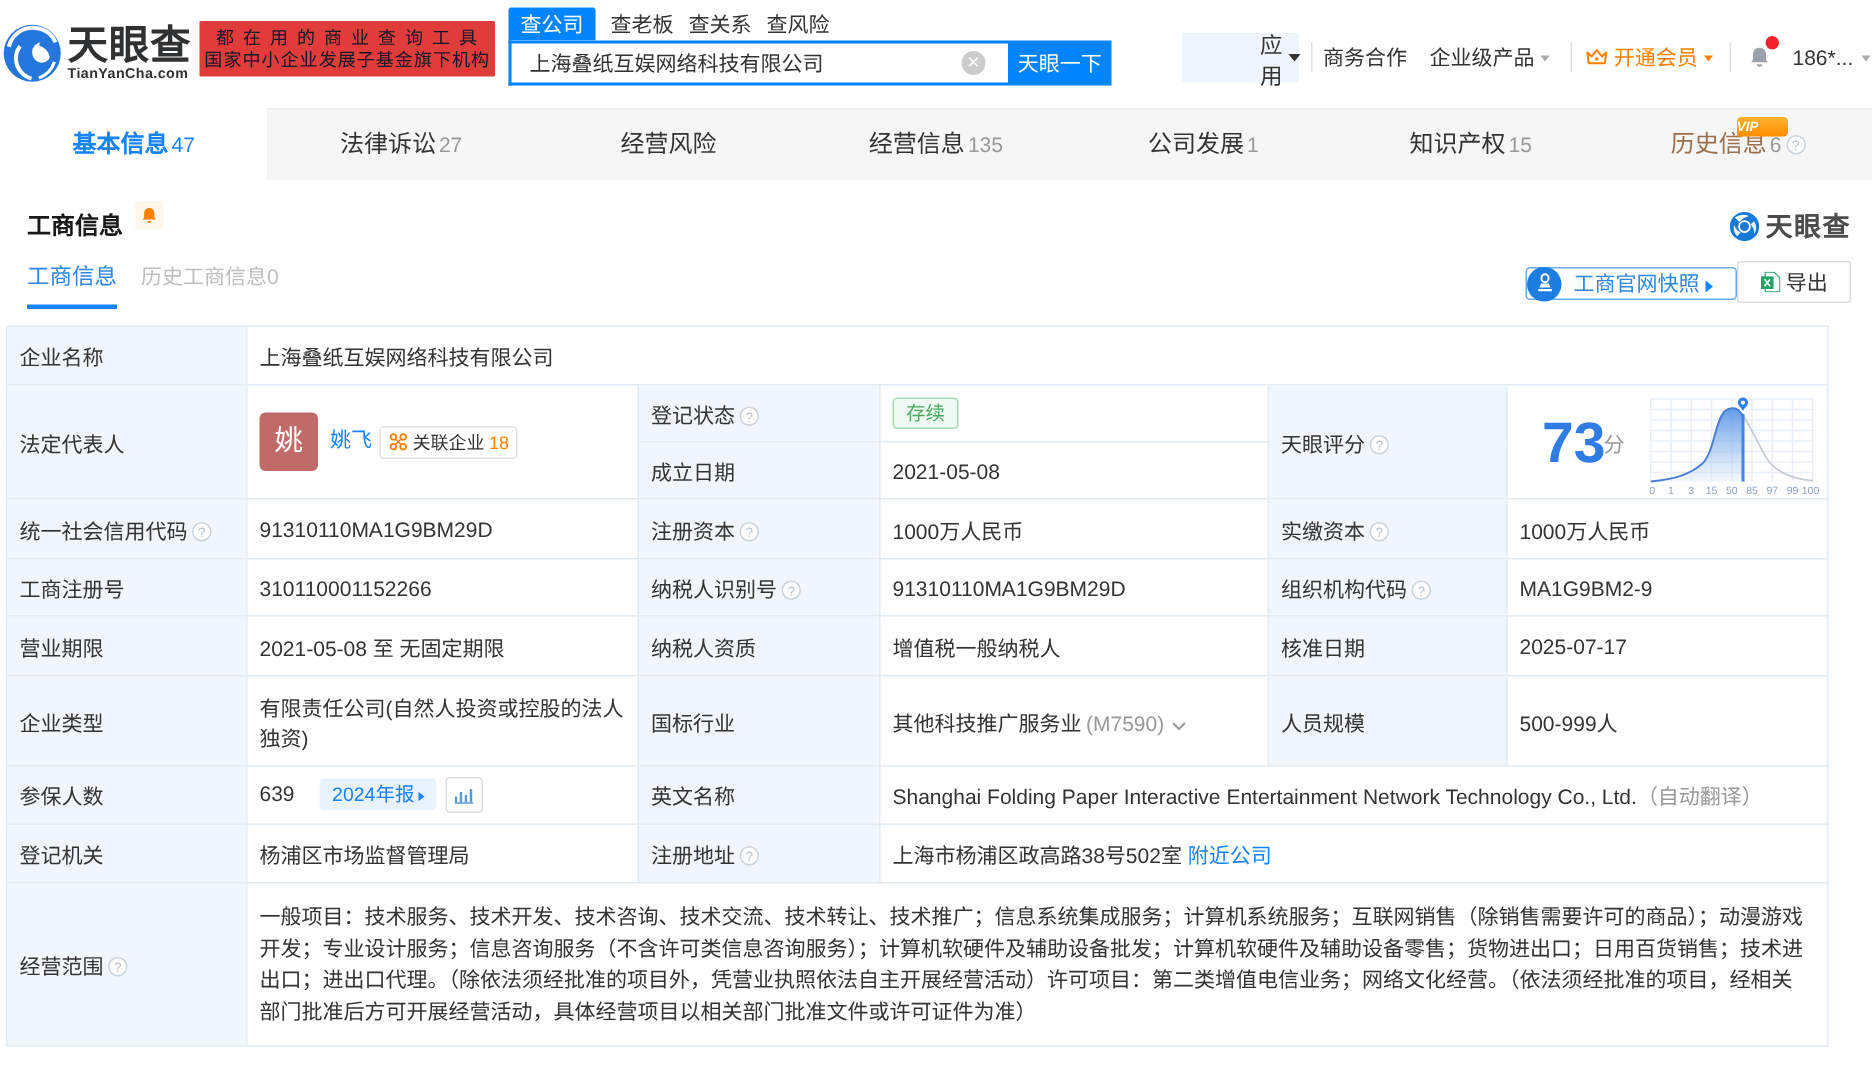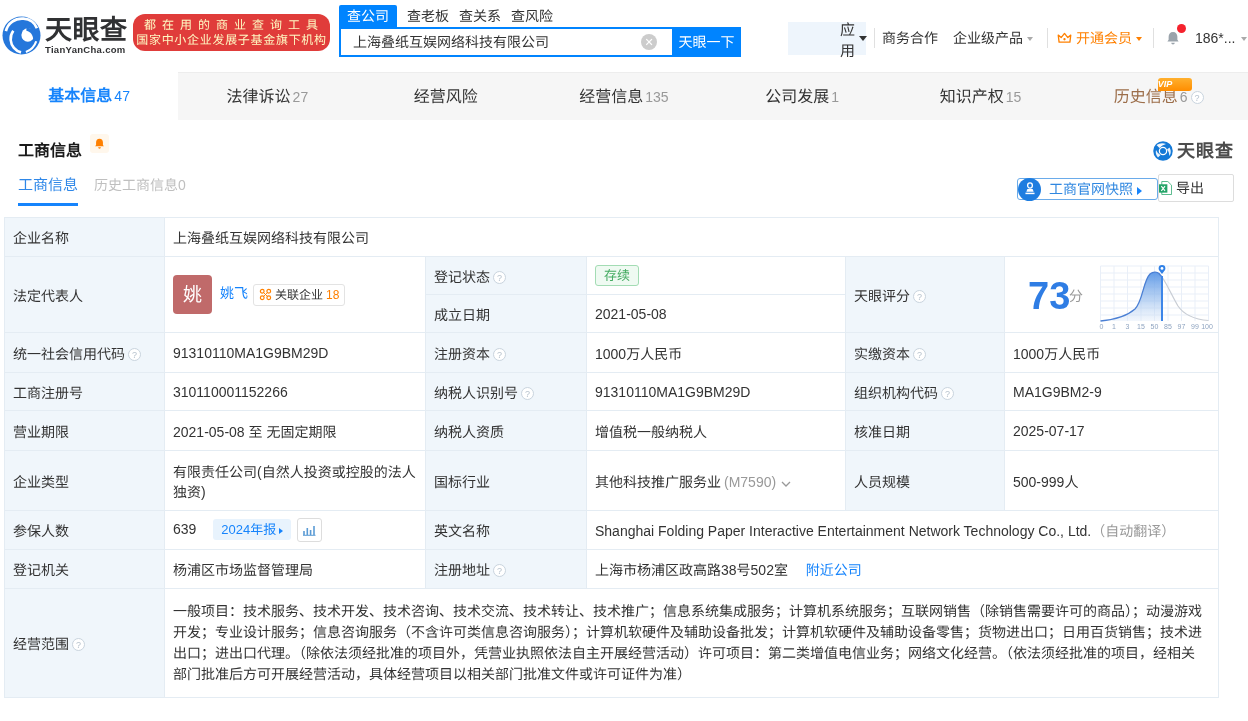--- a/index.html
+++ b/index.html
@@ -2,21 +2,21 @@
 <html lang="zh-CN"><head>
 <meta charset="utf-8">
 <title>工商信息</title>
 <style>
 * { margin:0; padding:0; box-sizing:border-box; }
 html,body { width:1248px; height:721px; background:#fff; font-family:"Liberation Sans",sans-serif; color:#333; overflow:hidden; }
 .hdr { position:relative; width:1248px; height:72px; background:#fff; }
 .logo-eye { position:absolute; left:2px; top:16px; width:39px; height:39px; }
 .logo-txt { position:absolute; left:45px; top:18px; font-size:27px; line-height:24px; font-weight:bold; color:#303133; letter-spacing:0.5px; }
 .logo-sub { position:absolute; left:45px; top:45px; font-size:9.5px; line-height:10px; font-weight:bold; color:#303133; letter-spacing:0.3px; }
-.redbox { position:absolute; left:133px; top:14px; width:197px; height:37px; background:#e03c3a; border-radius:12px; color:#fef9c3; text-align:center; padding-top:3px; }
+.redbox { position:absolute; left:133px; top:14px; width:197px; height:37px; background:#e03c3a; border-radius:1px; color:#0f172a; text-align:center; padding-top:3px; }
 .redbox .l1 { font-size:12px; letter-spacing:6px; line-height:16px; margin-left:5px; }
 .redbox .l2 { font-size:12px; letter-spacing:0.7px; line-height:15px; }
 .stabs { position:absolute; left:339px; top:5px; height:22px; font-size:14px; }
 .stab { display:inline-block; vertical-align:top; height:22px; line-height:22px; padding:0 5px; margin-right:0; color:#333; }
 .stab.on { background:#0084ff; color:#fff; border-radius:2px 2px 0 0; padding:0 8px; margin-right:5px; }
 .sinput { position:absolute; left:339px; top:27px; width:333px; height:30px; border:2px solid #0084ff; border-right:none; background:#fff; line-height:26px; font-size:14px; color:#333; padding-left:12px; }
 .sclear { position:absolute; left:641px; top:34px; width:16px; height:16px; border-radius:50%; background:#ccc; color:#fff; font-size:11px; line-height:16px; text-align:center; }
 .sbtn { position:absolute; left:672px; top:27px; width:69px; height:30px; background:#0084ff; color:#fff; font-size:14px; text-align:center; line-height:30px; }
 .tn-app { position:absolute; left:788px; top:22px; width:78px; height:33px; background:#eef5fc; display:flex; align-items:center; justify-content:center; font-size:15px;padding-left:47px; }
 .tn-item { position:absolute; top:22px; height:33px; line-height:33px; font-size:14px; color:#333; white-space:nowrap; }
@@ -33,21 +33,21 @@
 .qmark { display:inline-block; width:13px; height:13px; border:1px solid #c9d4de; border-radius:50%; color:#b6c2cd; font-size:9px; line-height:12px; text-align:center; vertical-align:1px; margin-left:3px; font-weight:normal; background:#fff; }
 .sect { position:absolute; left:0; top:0; width:1248px; height:721px; pointer-events:none; }
 .sect-title { position:absolute; left:18px; top:137px; font-size:16px; font-weight:bold; color:#1a1a1a; }
 .bellbox { position:absolute; left:90px; top:134px; width:19px; height:19px; background:#fff7ec; border-radius:3px; text-align:center; }
 .tyclogo2 { position:absolute; right:14px; top:136px; }
 .subtabs { position:absolute; left:18px; top:177px; font-size:15px; line-height:15px;text-align:center; }
 .subtab1 { color:#2e87e8; font-weight:normal; padding-bottom:11px; border-bottom:3px solid #1684fc; display:inline-block; }
 .subtab2 { color:#bfbfbf; margin-left:16px; font-size:14px; }
 .btn-snap { position:absolute; left:1017px; top:178px; width:141px; height:22px; border:1px solid #6aabea; border-radius:3px; color:#2f87e0; font-size:14px; line-height:20px; padding-left:31px; }
 .snap-circle { position:absolute; left:0px; top:-1px; width:23px; height:23px; background:#1e7de0; border-radius:50%; }
-.btn-exp { position:absolute; left:1158px; top:174px; width:76px; height:28px; border:1px solid #ddd; border-radius:2px; font-size:14px; color:#333; text-align:left; line-height:26px; }
+.btn-exp { position:absolute; left:1158px; top:174px; width:76px; height:28px; border:1px solid #ddd; border-radius:2px; font-size:14px; color:#333; text-align:center; line-height:26px; }
 table.biz { position:absolute; left:4px; top:217px; width:1214px; border-collapse:collapse; table-layout:fixed; font-size:14px; color:#333; }
 table.biz td { border:1px solid #e4ecf3; padding:4px 8px; vertical-align:middle; word-break:break-all; }
 td.lb { background:#f0f6fb; }
 .grn { display:inline-block; background:#effaf2; border:1px solid #a3dcb4; color:#45ab62; font-size:13px; line-height:19px; padding:0 8px; border-radius:3px; }
 .avatar { display:inline-block; width:39px; height:39px; background:#c06a6a; border-radius:4px; color:#fff; font-size:19px; text-align:center; line-height:39px; vertical-align:middle; }
 .blue { color:#1684fc; }
 .gray { color:#999; }
 .reltag { display:inline-block; border:1px solid #e3e3e3; border-radius:3px; font-size:12px; line-height:20px; padding:0 5px; margin-left:6px; vertical-align:middle; color:#333; }
 .reltag .n { color:#ff8000; }
 .score73 { font-size:38px; font-weight:bold; color:#2f7de4; }
@@ -261,21 +261,21 @@
                 <path d="M1 11 L1 7 M4.3 11 L4.3 4 M7.6 11 L7.6 6 M11 11 L11 2" stroke="#5b9bd5" stroke-width="1.6"></path>
                 <path d="M0 11.3 L12.5 11.3" stroke="#5b9bd5" stroke-width="1"></path>
               </svg></span></td>
           <td class="lb">英文名称</td>
           <td colspan="3">Shanghai Folding Paper Interactive Entertainment Network Technology Co., Ltd.<span class="gray">（自动翻译）</span></td>
         </tr>
     <tr style="height:39px">
           <td class="lb">登记机关</td>
           <td>杨浦区市场监督管理局</td>
           <td class="lb">注册地址<span class="qmark">?</span></td>
-          <td colspan="3">上海市杨浦区政高路38号502室 <span class="blue" style="margin-left:14px">附近公司</span></td>
+          <td colspan="3">上海市杨浦区政高路38号502室 <span class="blue" style="margin-left:0">附近公司</span></td>
         </tr>
     <tr style="height:108px">
           <td class="lb">经营范围<span class="qmark">?</span></td>
           <td colspan="5" style="line-height:21px; padding:12px 15px 12px 8px">一般项目：技术服务、技术开发、技术咨询、技术交流、技术转让、技术推广；信息系统集成服务；计算机系统服务；互联网销售（除销售需要许可的商品）；动漫游戏开发；专业设计服务；信息咨询服务（不含许可类信息咨询服务）；计算机软硬件及辅助设备批发；计算机软硬件及辅助设备零售；货物进出口；日用百货销售；技术进出口；进出口代理。（除依法须经批准的项目外，凭营业执照依法自主开展经营活动）许可项目：第二类增值电信业务；网络文化经营。（依法须经批准的项目，经相关部门批准后方可开展经营活动，具体经营项目以相关部门批准文件或许可证件为准）</td>
         </tr>
   </tbody>
     </table>
 </div>
 
 </body></html>

